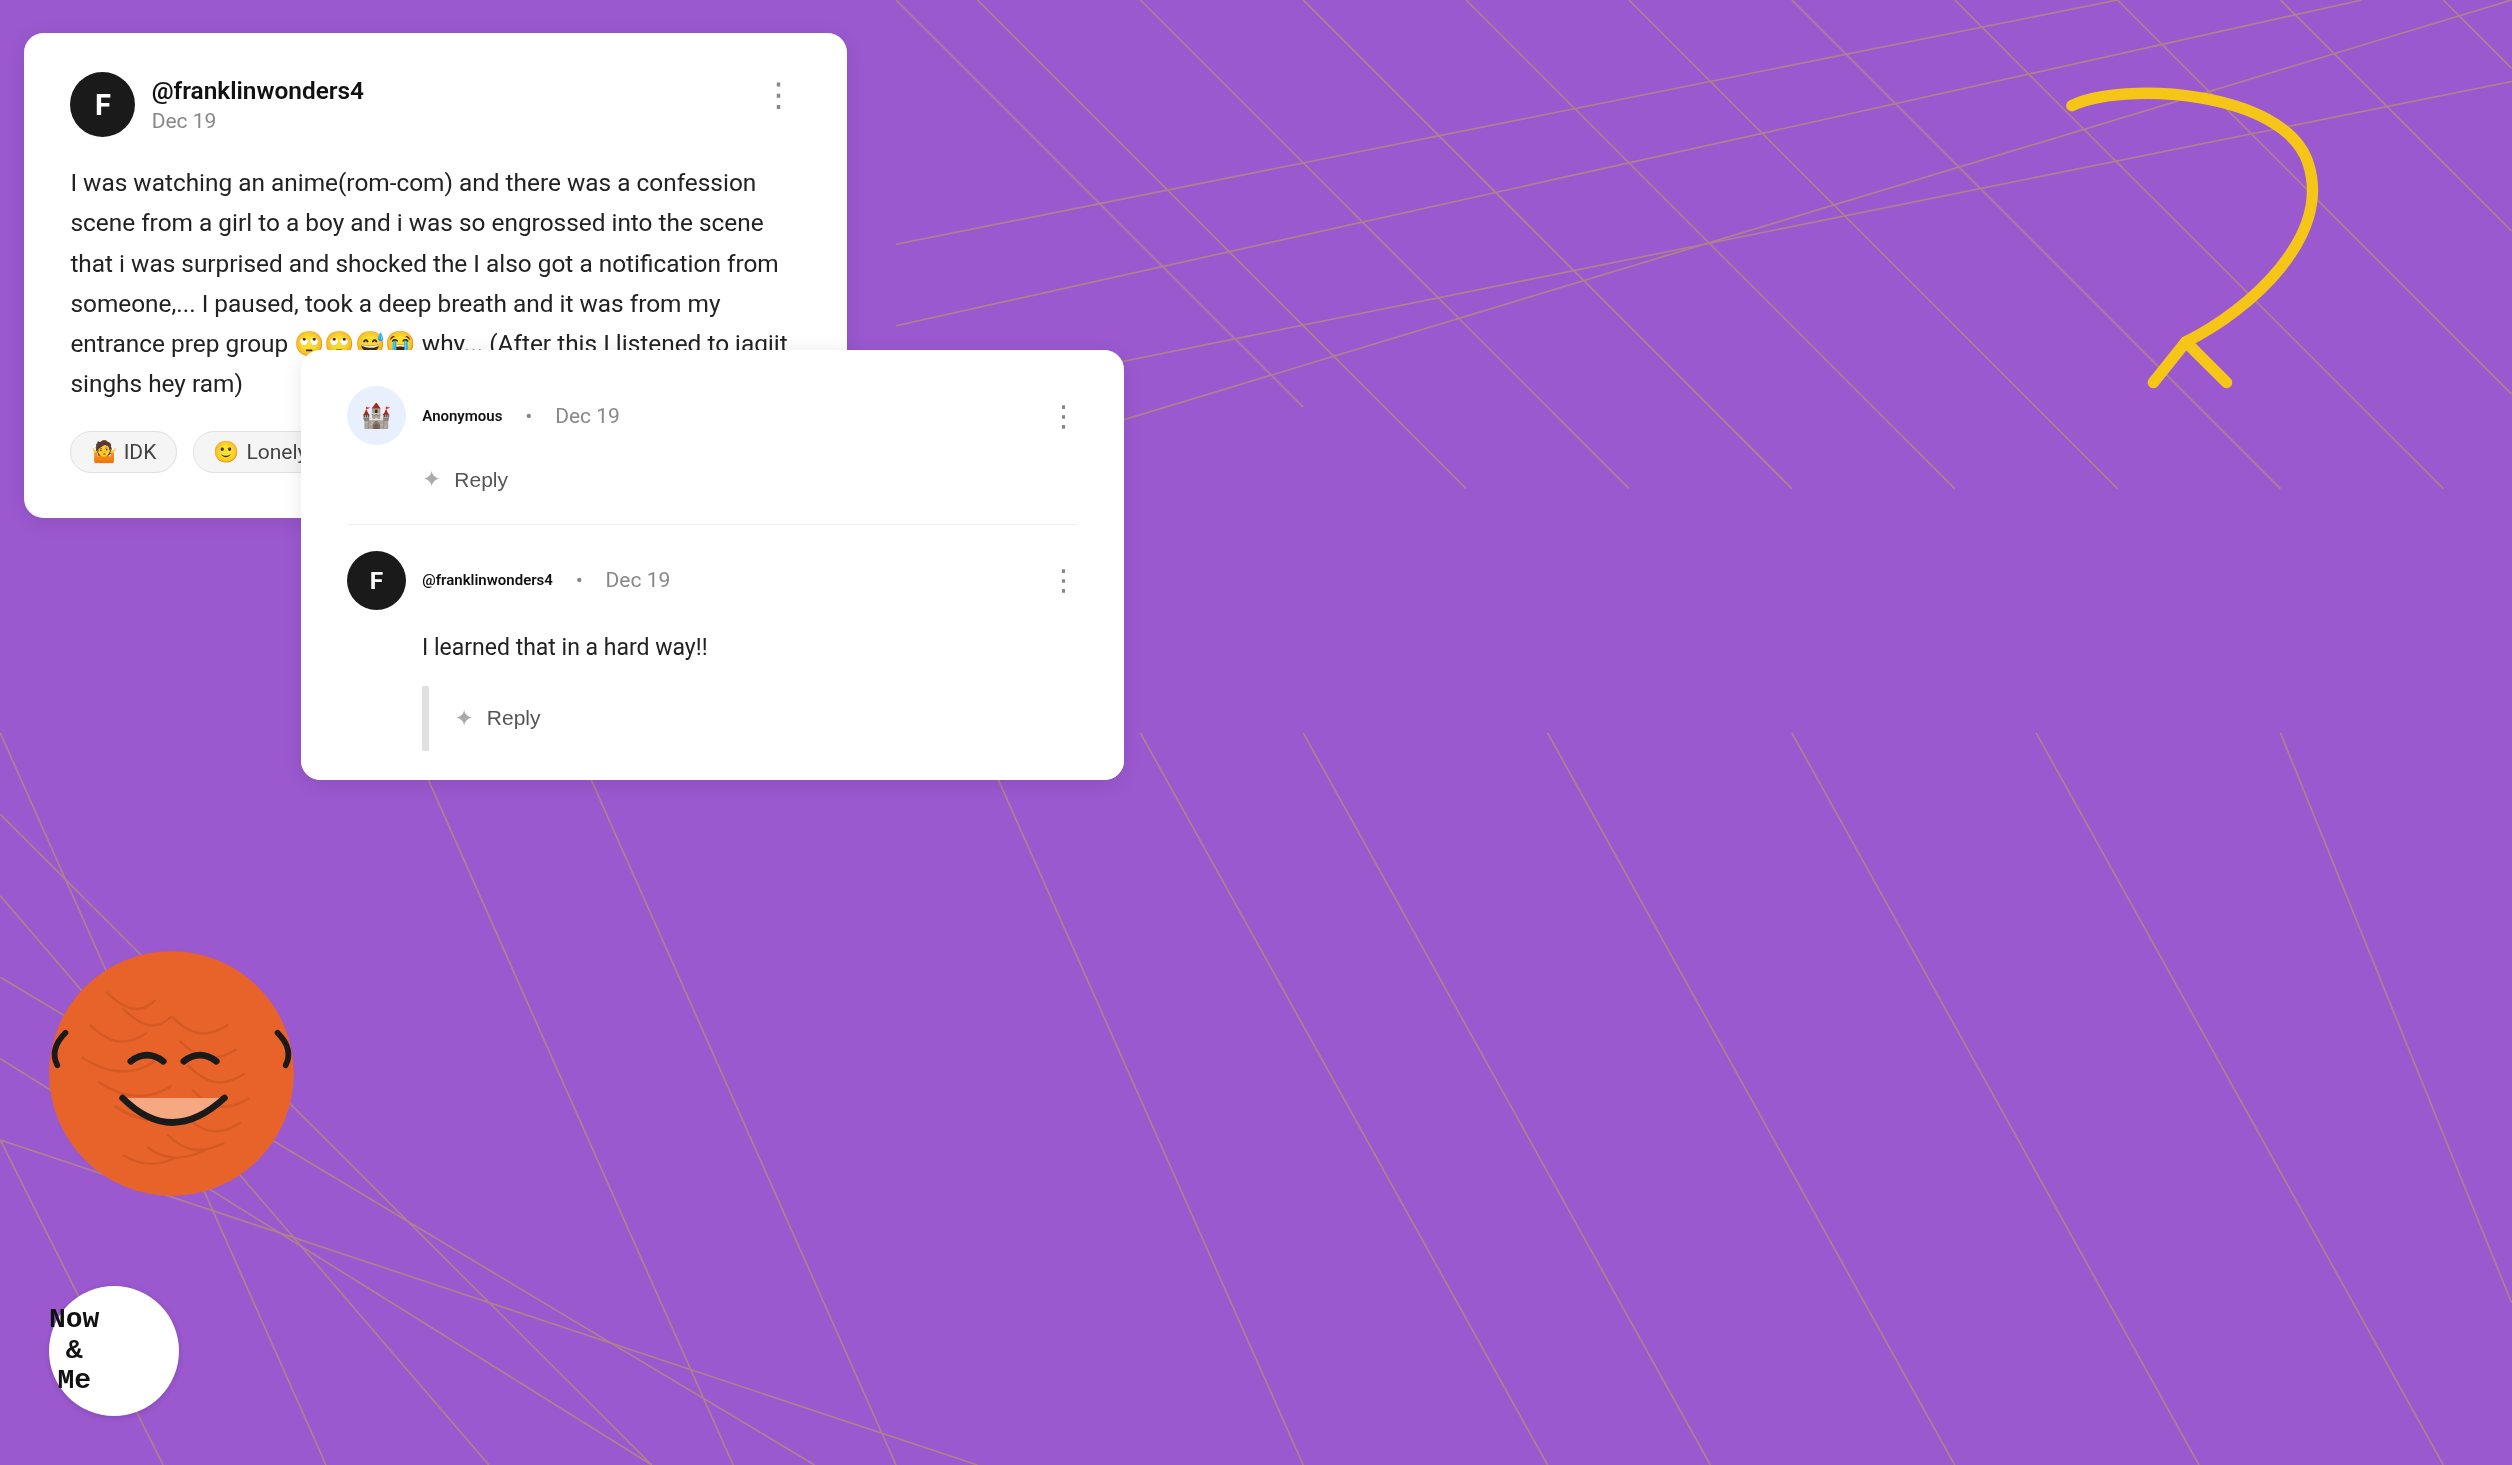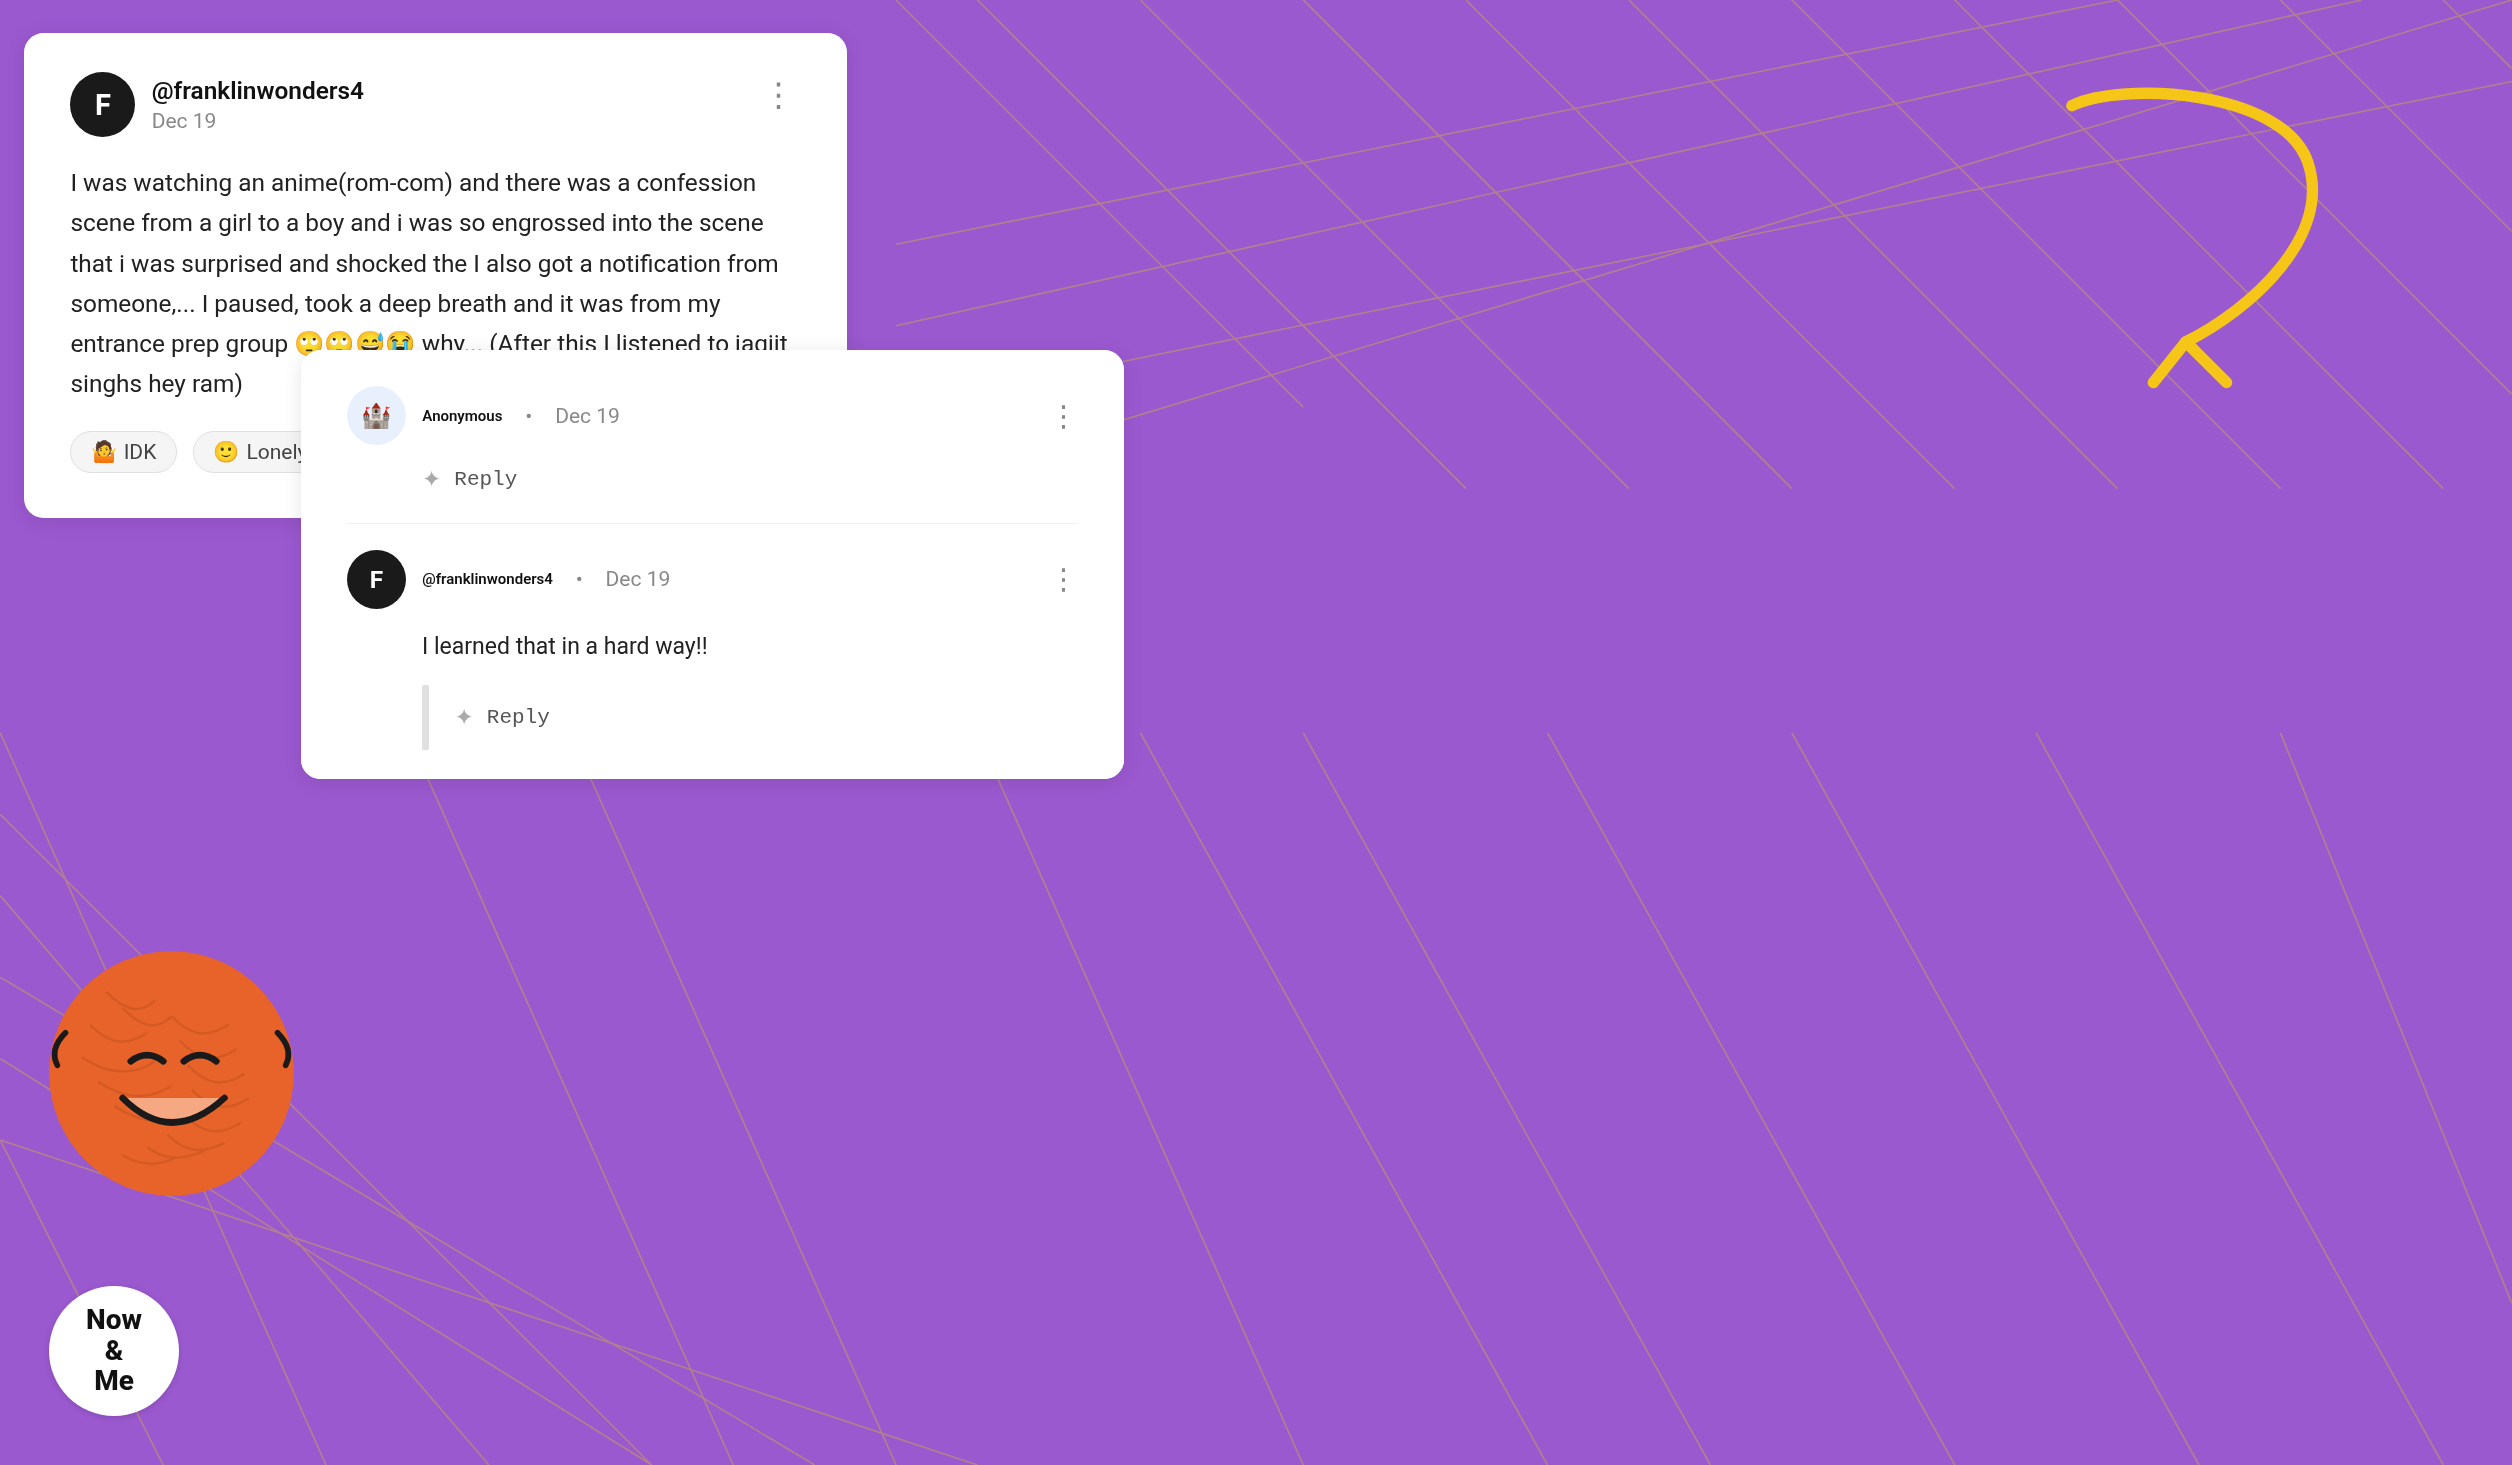--- a/index.html
+++ b/index.html
@@ -36,27 +36,28 @@
     .nowme-logo {
       position: absolute;
       bottom: 49px;
       left: 49px;
       width: 130px;
       height: 130px;
       background: white;
       border-radius: 50%;
       display: flex;
       align-items: center;
-      justify-content: center;
+      justify-content: flex-start;
       font-size: 31px;
       font-weight: 700;
       color: #111;
       text-align: center;
       line-height: 1.1;
       box-shadow: 0 1.6px 6.5px rgba(0,0,0,0.15);
+      font-family: Liberation Mono, monospace;
     }
 
     
     .post-card {
       position: absolute;
       top: 33px;
       left: 24.4px;
       width: 823px;
       background: white;
       border-radius: 19.6px;
@@ -257,21 +258,20 @@
       font-size: 23px;
     }
 
     .reply-btn {
       font-size: 21px;
       color: #555;
       cursor: pointer;
       background: none;
       border: none;
       padding: 3.3px 0;
-      font-family: Liberation Mono, monospace;
     }
 
     .nested-comment {
       padding: 26px 46px 29px 46px;
       background: white;
     }
 
     .comment-divider {
       height: 0.8px;
       background: #f0f0f0;

